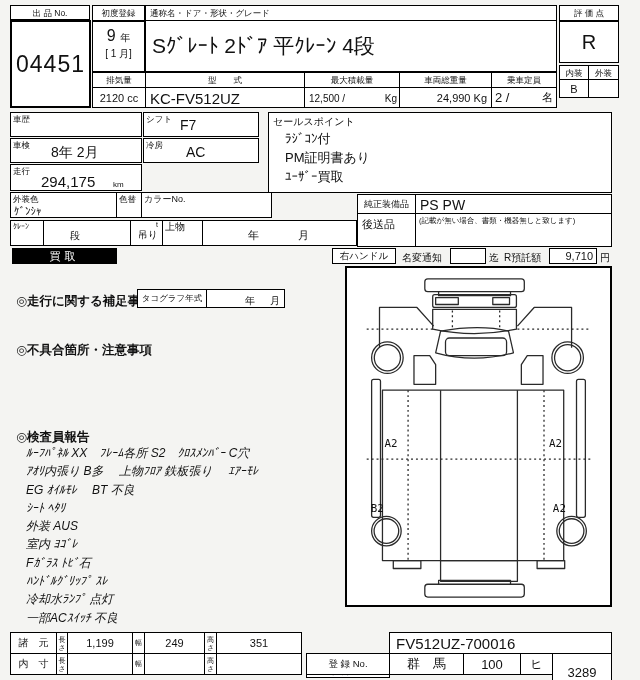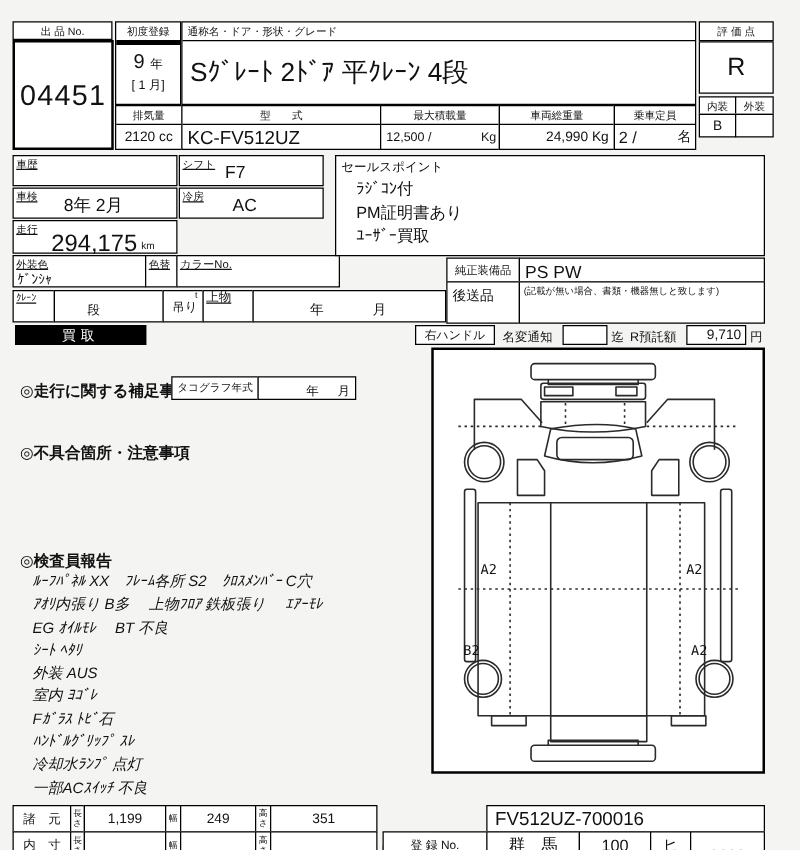--- a/index.html
+++ b/index.html
@@ -1,43 +1,43 @@
 <!DOCTYPE html>
 <html><head>
 <meta charset="utf-8">
 <style>
   html,body{margin:0;padding:0;}
   body{
     width:640px;height:680px;position:relative;overflow:hidden;
     background:#f4f4f2;color:#111;
     font-family:"Liberation Sans","DejaVu Sans",sans-serif;
   }
-  #sheet{position:absolute;inset:0;margin-top:12px;}
+  #sheet{position:absolute;inset:0;}
   .cell{position:absolute;box-sizing:border-box;border:1px solid #000;background:#fff;}
   .nob{border:none;background:transparent;}
   .ctr{display:flex;align-items:center;justify-content:center;text-align:center;}
   .lbl{font-size:8.5px;line-height:10px;}
-  .corner{position:absolute;top:1px;left:2px;font-size:8.5px;line-height:10px;text-decoration:underline;}
+  .corner{position:absolute;top:1px;left:2px;font-size:8.5px;line-height:10px;}
   .val{font-size:13px;}
   .big{font-size:14px;}
   .txt{position:absolute;white-space:nowrap;}
   .insp-line{font-size:12px;line-height:18.3px;white-space:pre;font-style:italic;}
   .vsm{font-size:7px;line-height:7.5px;text-align:center;word-break:break-all;padding-top:3px;}
   svg text{font-family:"DejaVu Sans Mono","Liberation Mono",monospace;}
 </style>
 </head>
 <body>
 
 <div id="sheet">
 
   <div class="cell ctr lbl" style="left:10px;top:5px;width:80px;height:15px">出 品 No.</div>
   <div class="cell ctr" style="left:10px;top:20px;width:81px;height:88px;border-width:2px;font-size:23px;letter-spacing:1px">04451</div>
 
   <div class="cell" style="left:92px;top:5px;width:53px;height:67px">
-    <div class="ctr lbl" style="height:14px;border-bottom:4px solid #000000">初度登録</div>
+    <div class="ctr lbl" style="height:14px;border-bottom:2px solid #000000">初度登録</div>
     <div style="text-align:center;padding-top:5px">
       <span style="font-size:16px">9</span>
       <span style="font-size:10px">年</span>
       <div style="font-size:10px;margin-top:2px">[ 1 月]</div>
     </div>
   </div>
 
   <div class="cell" style="left:145px;top:5px;width:412px;height:67px">
     <div class="lbl" style="height:14px;line-height:14px;padding-left:4px;border-bottom:1px solid #000">通称名・ドア・形状・グレード</div>
     <div style="font-size:21px;padding:11px 0 0 6px;white-space:nowrap">Sｸﾞﾚｰﾄ 2ﾄﾞｱ 平ｸﾚｰﾝ 4段</div>
@@ -88,21 +88,21 @@
   <div class="cell" style="left:10px;top:138px;width:132px;height:25px">
     <span class="corner">車検</span>
     <span class="txt big" style="left:40px;top:5px">8年 2月</span>
   </div>
   <div class="cell" style="left:143px;top:138px;width:116px;height:25px">
     <span class="corner">冷房</span>
     <span class="txt big" style="left:42px;top:5px">AC</span>
   </div>
   <div class="cell" style="left:10px;top:164px;width:132px;height:27px">
     <span class="corner">走行</span>
-    <span class="txt" style="left:30px;top:8px;font-size:19px">294,175</span>
+    <span class="txt" style="left:30px;top:8px;font-size:15px">294,175</span>
     <span class="txt" style="left:102px;top:15px;font-size:8px">km</span>
   </div>
   <div class="cell" style="left:10px;top:192px;width:107px;height:26px">
     <span class="corner">外装色</span>
     <span class="txt" style="left:3px;top:12px;font-size:11px">ｹﾞﾝｼｬ</span>
   </div>
   <div class="cell" style="left:116px;top:192px;width:26px;height:26px">
     <span class="corner">色替</span>
   </div>
   <div class="cell" style="left:141px;top:192px;width:131px;height:26px">

